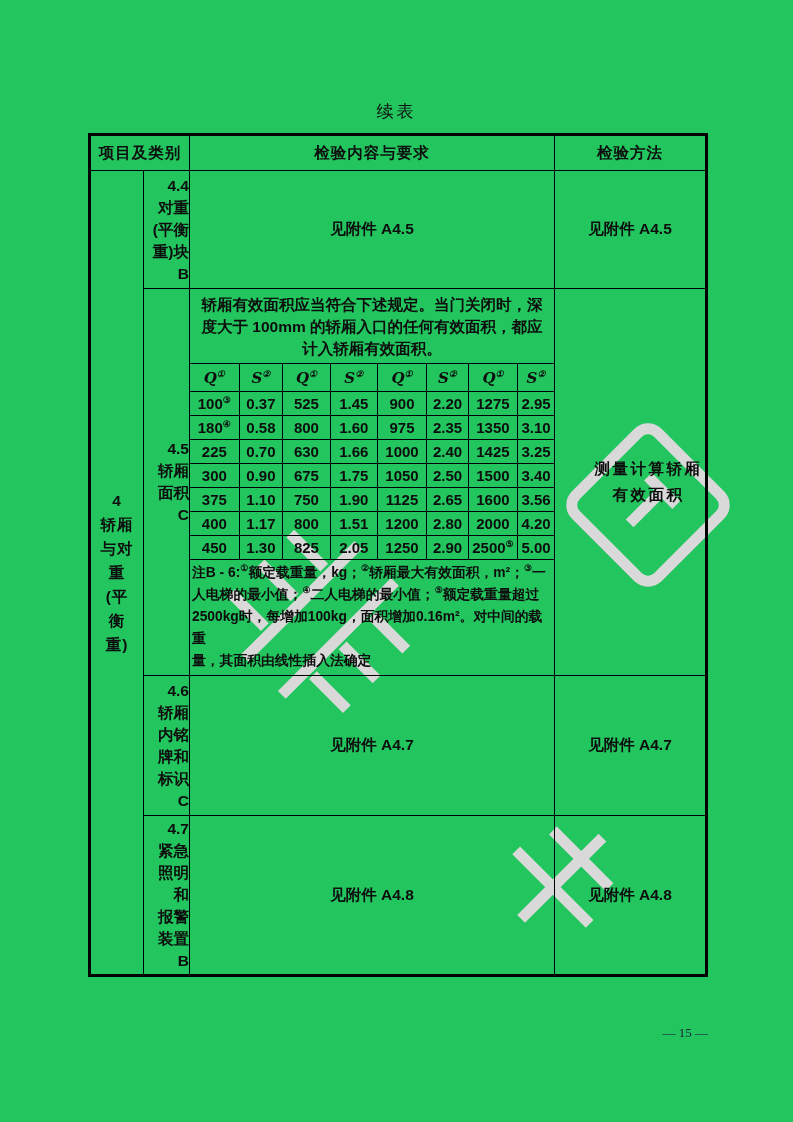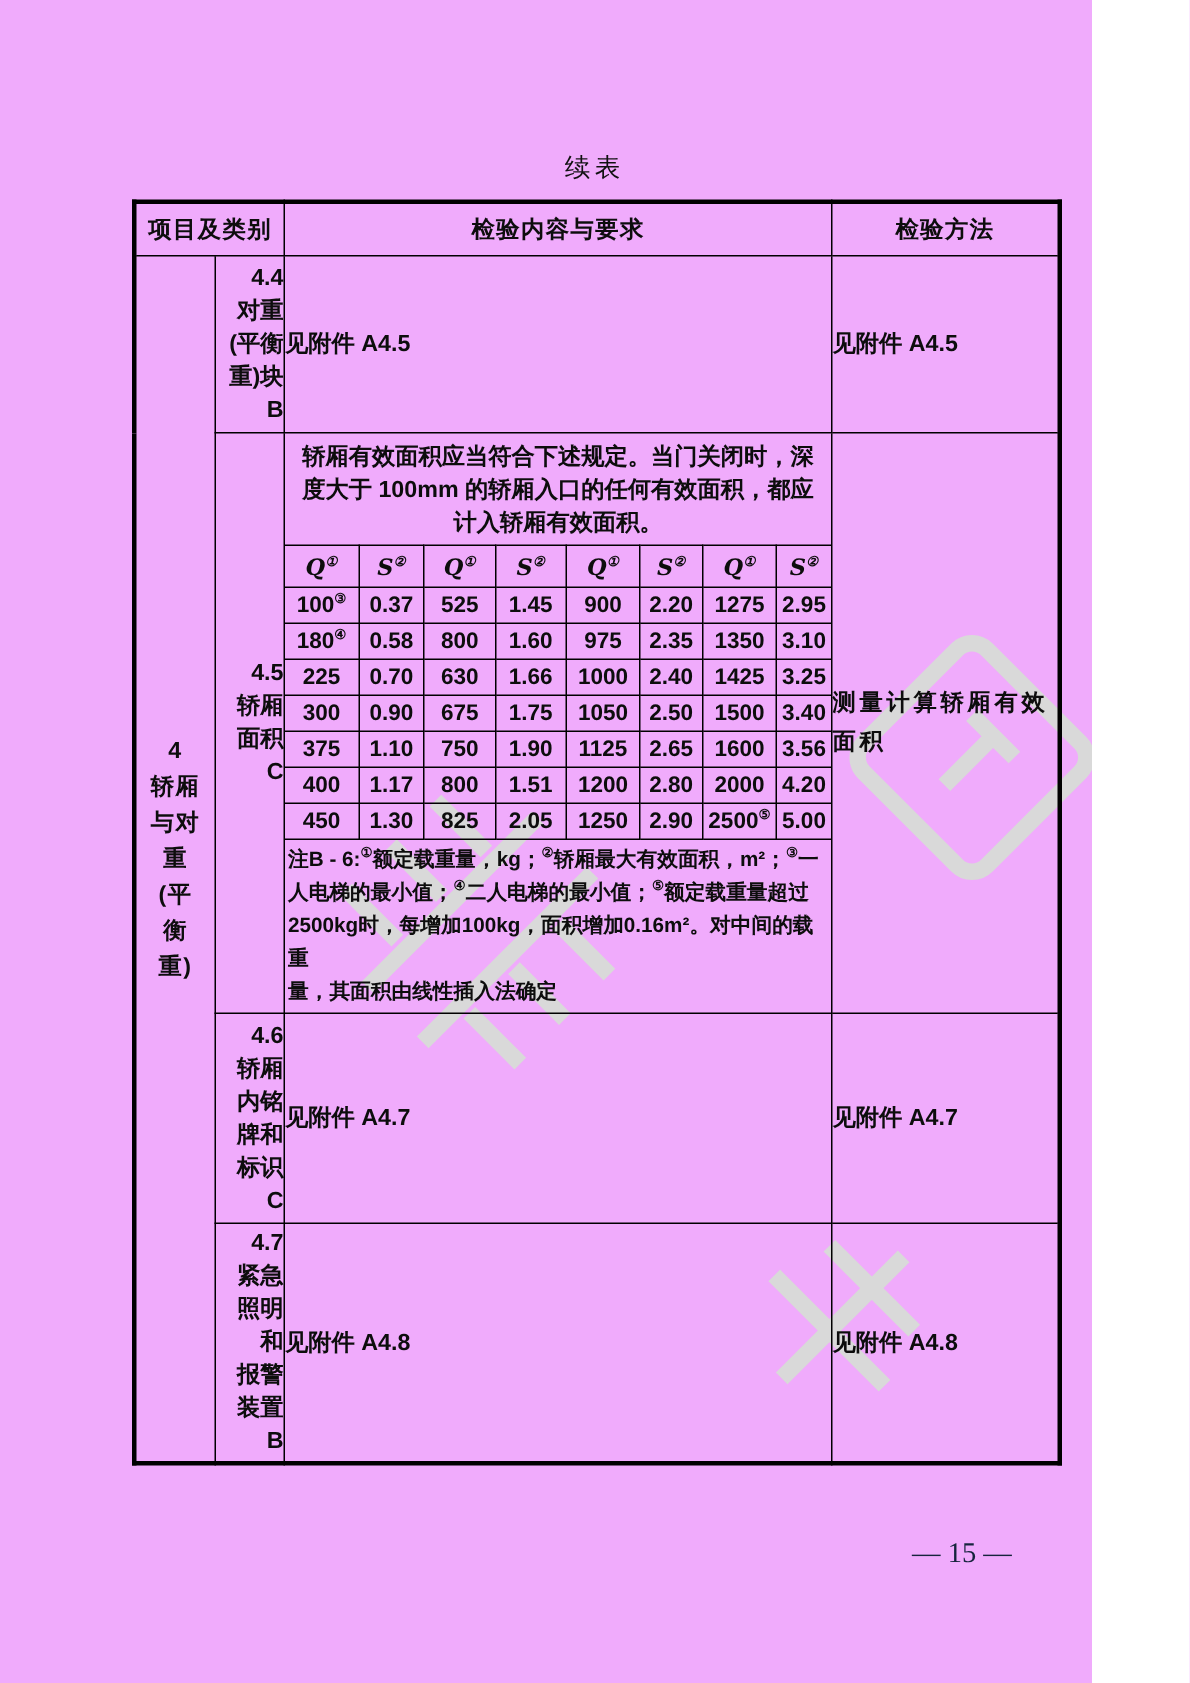--- a/index.html
+++ b/index.html
@@ -1,46 +1,46 @@
 <!DOCTYPE html>
 <html><head>
 <meta charset="utf-8">
 <style>
   html,body{margin:0;padding:0;background:#ffffff;}
-  .page{position:relative;width:728px;height:1122px;background:#f0abfc;overflow:hidden;
+  .page{position:relative;width:793px;height:1122px;background:#22c55e;overflow:hidden;
         font-family:"Liberation Sans",sans-serif;color:#0d0d0d;}
   .wm{position:absolute;left:0;top:0;z-index:0;pointer-events:none;}
   .cont-label{position:absolute;left:88px;top:100px;width:617px;text-align:center;
         font-family:"Liberation Serif",serif;font-size:17px;letter-spacing:3px;color:#111;}
   table.main{position:absolute;left:88px;top:133px;width:617px;z-index:1;
         border-collapse:collapse;table-layout:fixed;}
   table.main td{border:1.5px solid #000;font-weight:bold;font-size:15.5px;color:#0d0d0d;
         padding:0;vertical-align:middle;background:transparent;}
   table.main{border:3px solid #000;}
   td.hcell{height:34px;text-align:center;letter-spacing:1px;margin-top:20px;}
   td.gcell{white-space:pre-line;text-align:center;line-height:24px;letter-spacing:1px;}
   td.icell{white-space:pre-line;text-align:right;line-height:22px;}
-  td.ccell,td.mcell{text-align:left;padding-left:7px;padding-right:4px;}
+  td.ccell,td.mcell{text-align:center;padding-left:7px;padding-right:4px;}
   td.mcell{padding-left:8px;}
-  td.mcell.spaced{letter-spacing:2.5px;line-height:26px;}
+  td.mcell.spaced{letter-spacing:2.5px;line-height:26px;padding-left:37px;}
   td.ccell45{vertical-align:top;padding:0;}
   .intro{white-space:pre-line;line-height:22px;padding:5px 7px 3px 7px;font-weight:bold;text-align:center;}
   table.area{width:100%;border-collapse:collapse;table-layout:fixed;}
   table.area td{border:1px solid #000;text-align:center;font-size:15px;font-weight:bold;
         height:23px;padding:0 1px;overflow:hidden;}
   table.area td:first-child{border-left:none;}
   table.area td:last-child{border-right:none;}
   table.area tr.ah td{height:27px;font-style:italic;
         font-family:"DejaVu Serif",serif;font-size:15px;}
   table.area sup{font-size:9px;line-height:0;vertical-align:super;}
   table.area tr.noterow td{border-bottom:none;text-align:left;white-space:pre-line;
         font-style:normal;font-family:"Liberation Sans",sans-serif;
         font-size:13.8px;line-height:22px;padding:2px 2px 3px 2px;vertical-align:top;margin-top:36px;}
-  .footer{position:absolute;top:1025px;left:608px;width:100px;text-align:left;
-        font-family:"Liberation Serif",serif;font-size:19px;color:#16243d;}
+  .footer{position:absolute;top:1025px;left:608px;width:100px;text-align:right;
+        font-family:"Liberation Serif",serif;font-size:13px;color:#16243d;}
 </style>
 </head>
 <body>
 
 <div class="page">
 
   <svg class="wm" width="793" height="1122" viewBox="0 0 793 1122">
     <g stroke="#d9d9d9" stroke-width="11" fill="none" stroke-linecap="butt">
       <g transform="translate(320,620) rotate(45)">
         <path d="M -26,-80 L -26,80 M 26,-80 L 26,80

